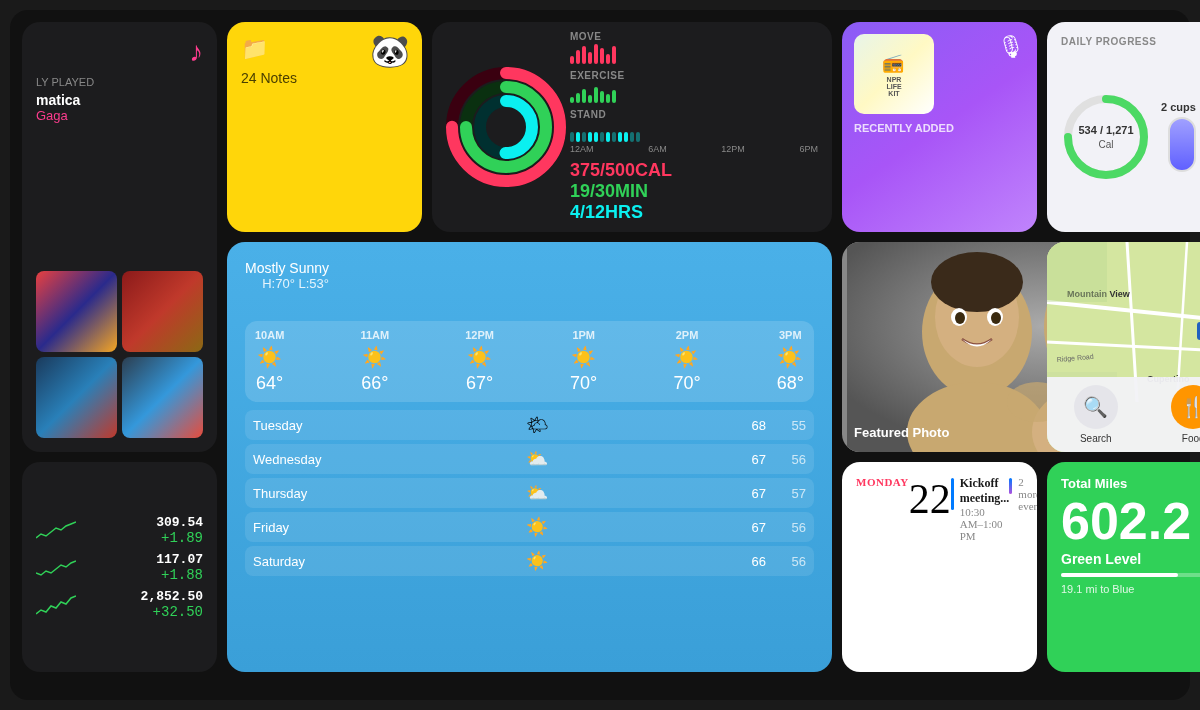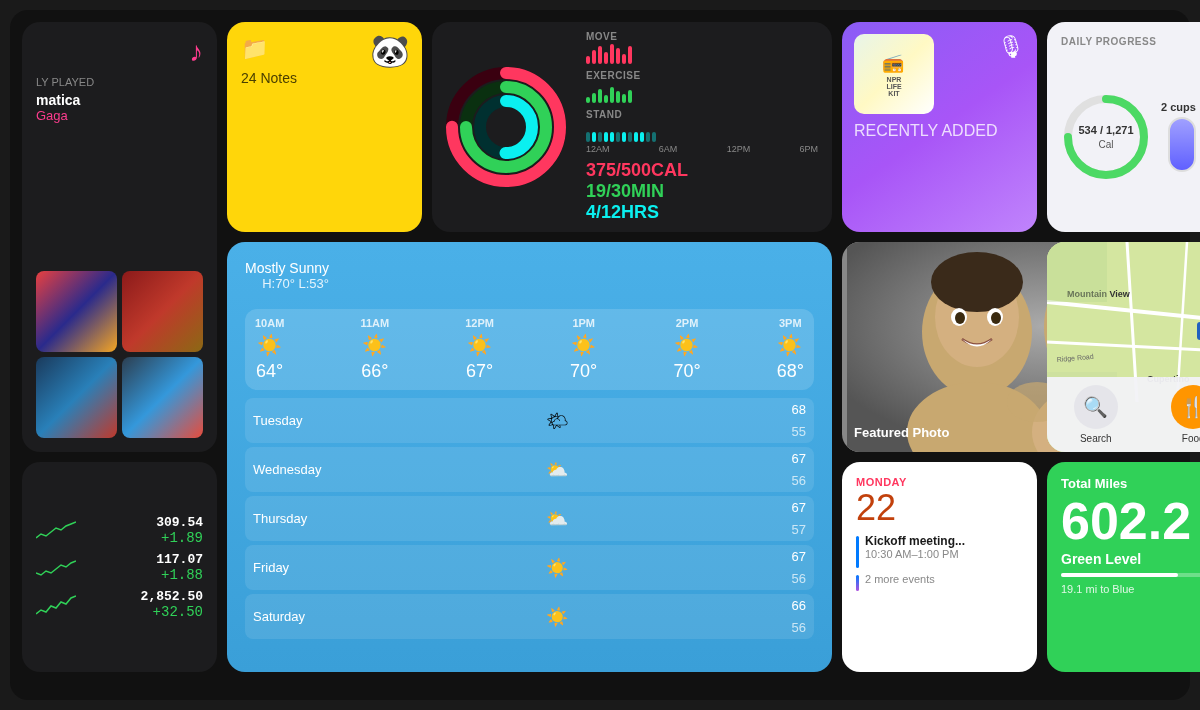--- a/index.html
+++ b/index.html
@@ -142,21 +142,21 @@
     }
 
     
     .widget-activity {
       grid-column: 3 / 5;
       grid-row: 1;
       background: #1c1c1e;
       display: flex;
       align-items: center;
       padding: 14px;
-      gap: 20px;
+      gap: 4px;
     }
     .activity-rings {
       width: 120px;
       height: 120px;
       position: relative;
       flex-shrink: 0;
     }
     .activity-stats {
       flex: 1;
     }
@@ -229,22 +229,22 @@
       color: #333;
       text-align: center;
       padding: 4px;
     }
     .podcast-mic-icon {
       color: #fff;
       font-size: 22px;
     }
     .podcast-label {
       color: rgba(255,255,255,0.8);
-      font-size: 16px;
-      font-weight: 400;
+      font-size: 11px;
+      font-weight: 700;
     }
     .podcast-title {
       color: #fff;
       font-size: 13px;
       font-weight: 700;
       margin-top: auto;
     }
 
     
     .widget-progress {
@@ -327,21 +327,21 @@
       font-size: 14px;
       font-weight: 500;
     }
     .weather-hl {
       color: rgba(255,255,255,0.85);
       font-size: 13px;
     }
     .weather-hourly {
       display: flex;
       justify-content: space-between;
-      margin: 18px 0 8px;
+      margin: 30px 0 8px;
       background: rgba(255,255,255,0.15);
       border-radius: 12px;
       padding: 8px 10px;
     }
     .weather-hour {
       display: flex;
       flex-direction: column;
       align-items: center;
       gap: 4px;
     }
@@ -371,22 +371,21 @@
     }
     .day-name {
       color: #fff;
       font-size: 13px;
       font-weight: 500;
       width: 80px;
     }
     .day-icon { font-size: 18px; }
     .day-temps {
       display: flex;
-      gap: 7px;
-      flex-direction: column;
+      gap: 16px;
     }
     .day-hi, .day-lo {
       color: #fff;
       font-size: 13px;
       font-weight: 500;
       width: 24px;
       text-align: right;
     }
     .day-lo { opacity: 0.7; }
 
@@ -406,32 +405,33 @@
       top: 0; left: 0;
       background: #888;
     }
 
     
     .widget-calendar {
       grid-column: 5;
       grid-row: 3;
       background: #fff;
       display: flex;
-      flex-direction: column;
+      flex-direction: row;
       padding: 14px;
+      font-family: Liberation Serif, serif;
     }
     .cal-day {
       color: #ff375f;
       font-size: 11px;
       font-weight: 700;
       letter-spacing: 0.5px;
     }
     .cal-date {
-      color: #c2410c;
-      font-size: 36px;
+      color: #000000;
+      font-size: 42px;
       font-weight: 200;
       line-height: 1;
       margin: 2px 0 8px;
     }
     .cal-event {
       display: flex;
       align-items: flex-start;
       gap: 6px;
       margin-bottom: 5px;
     }

